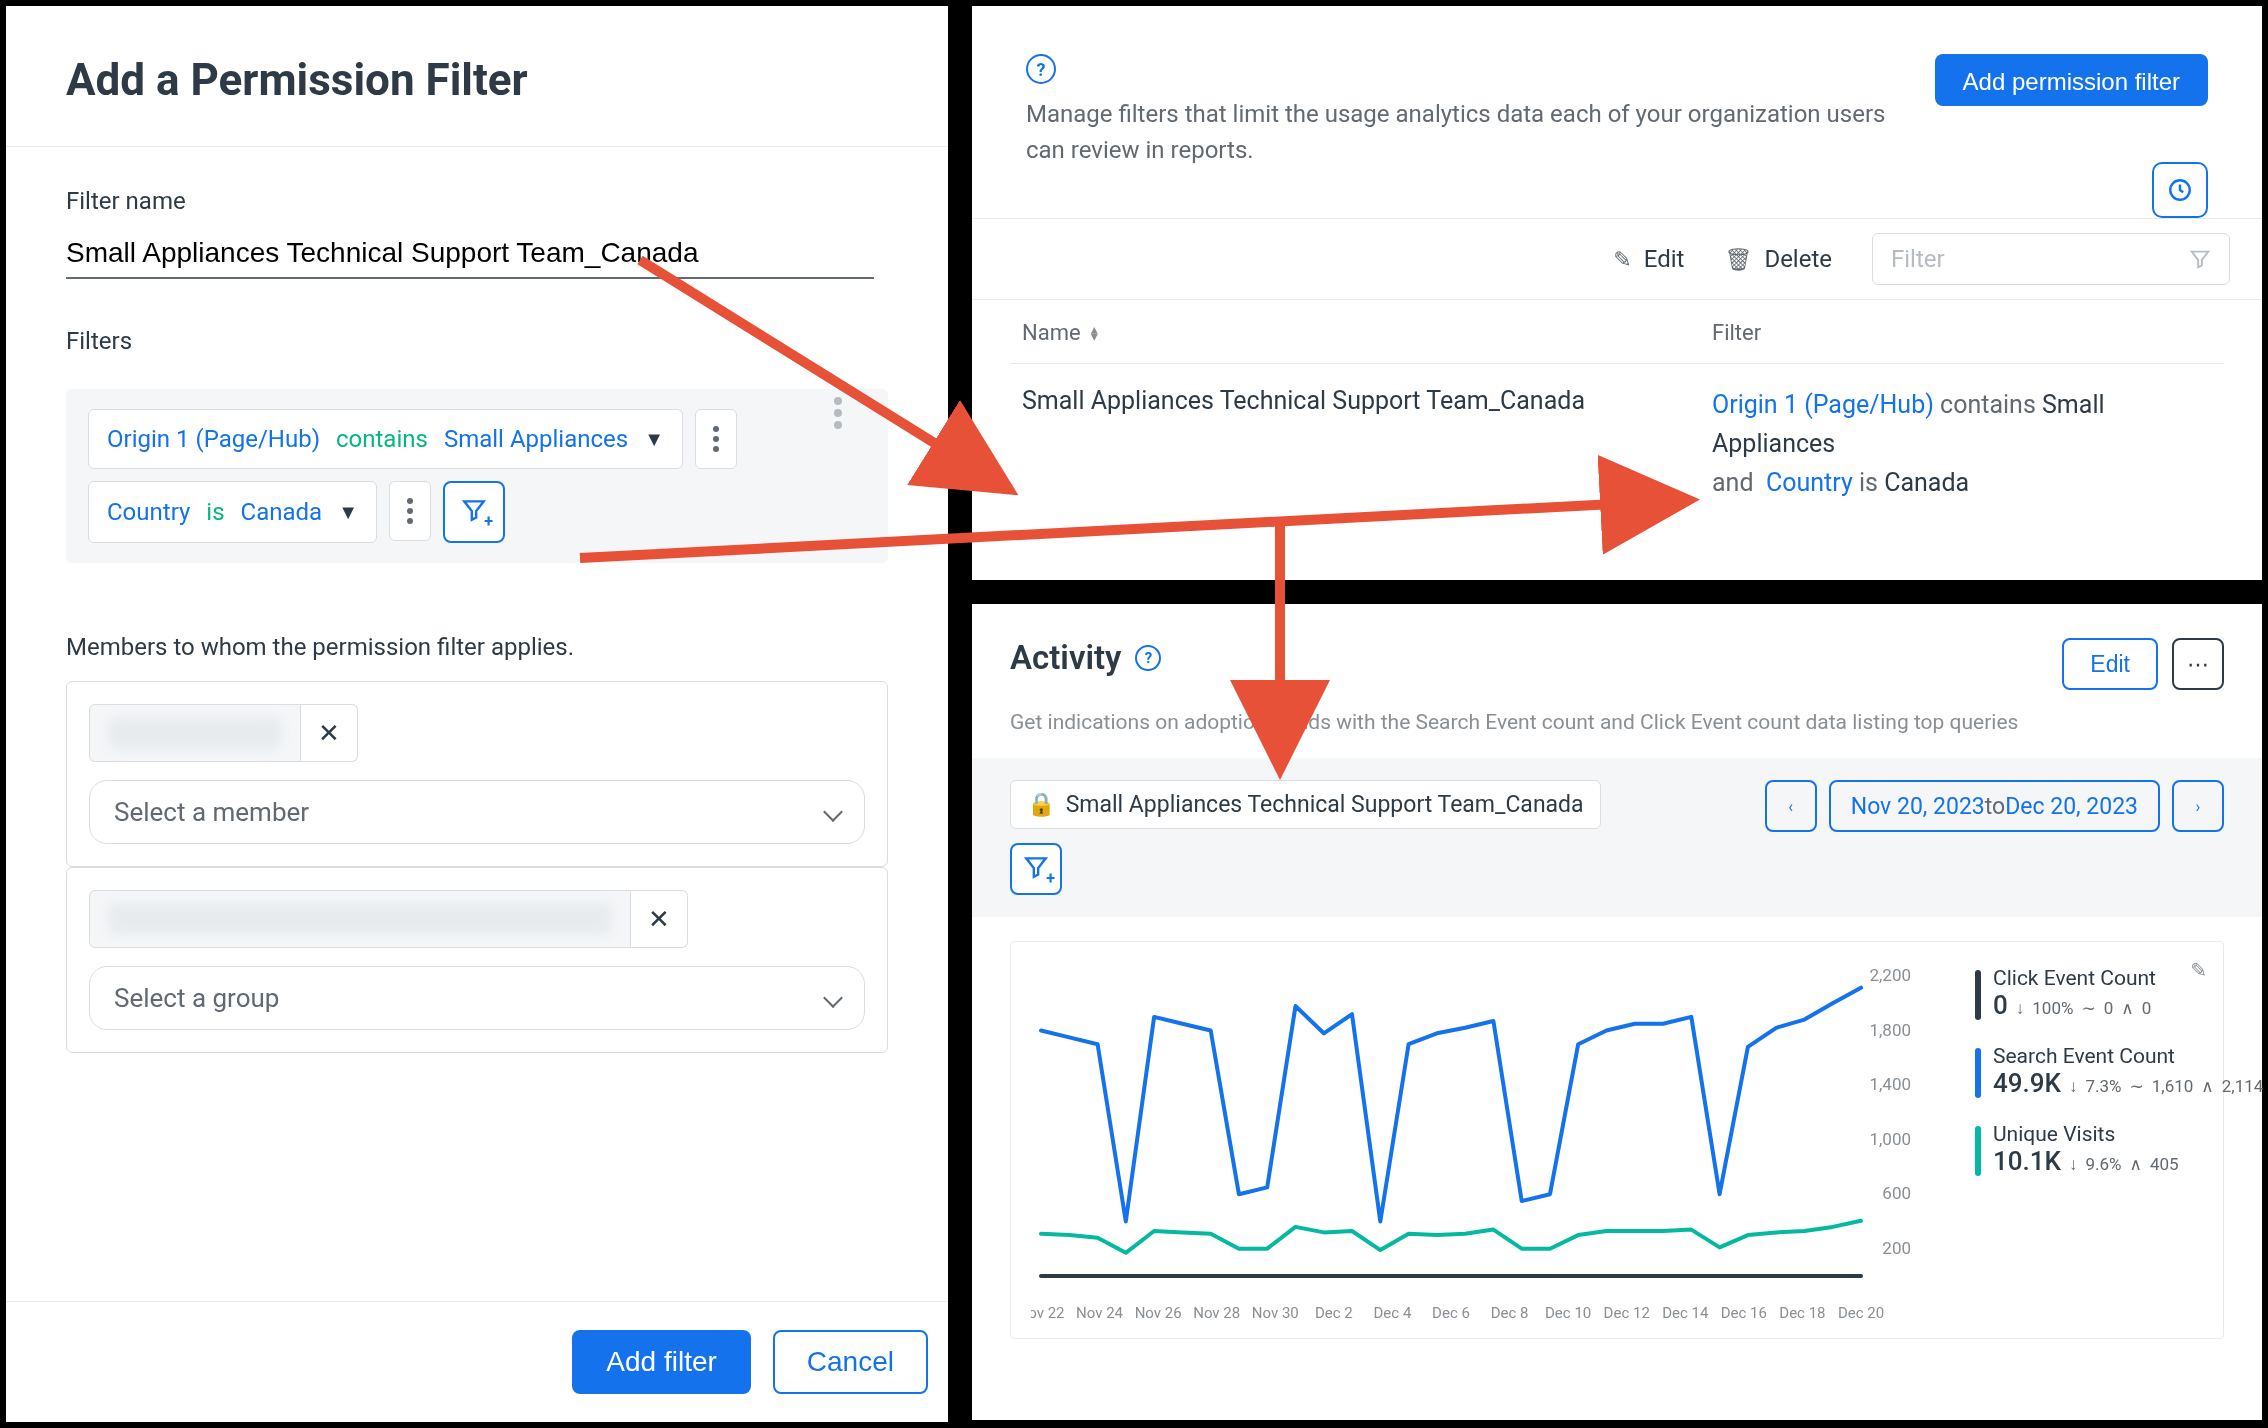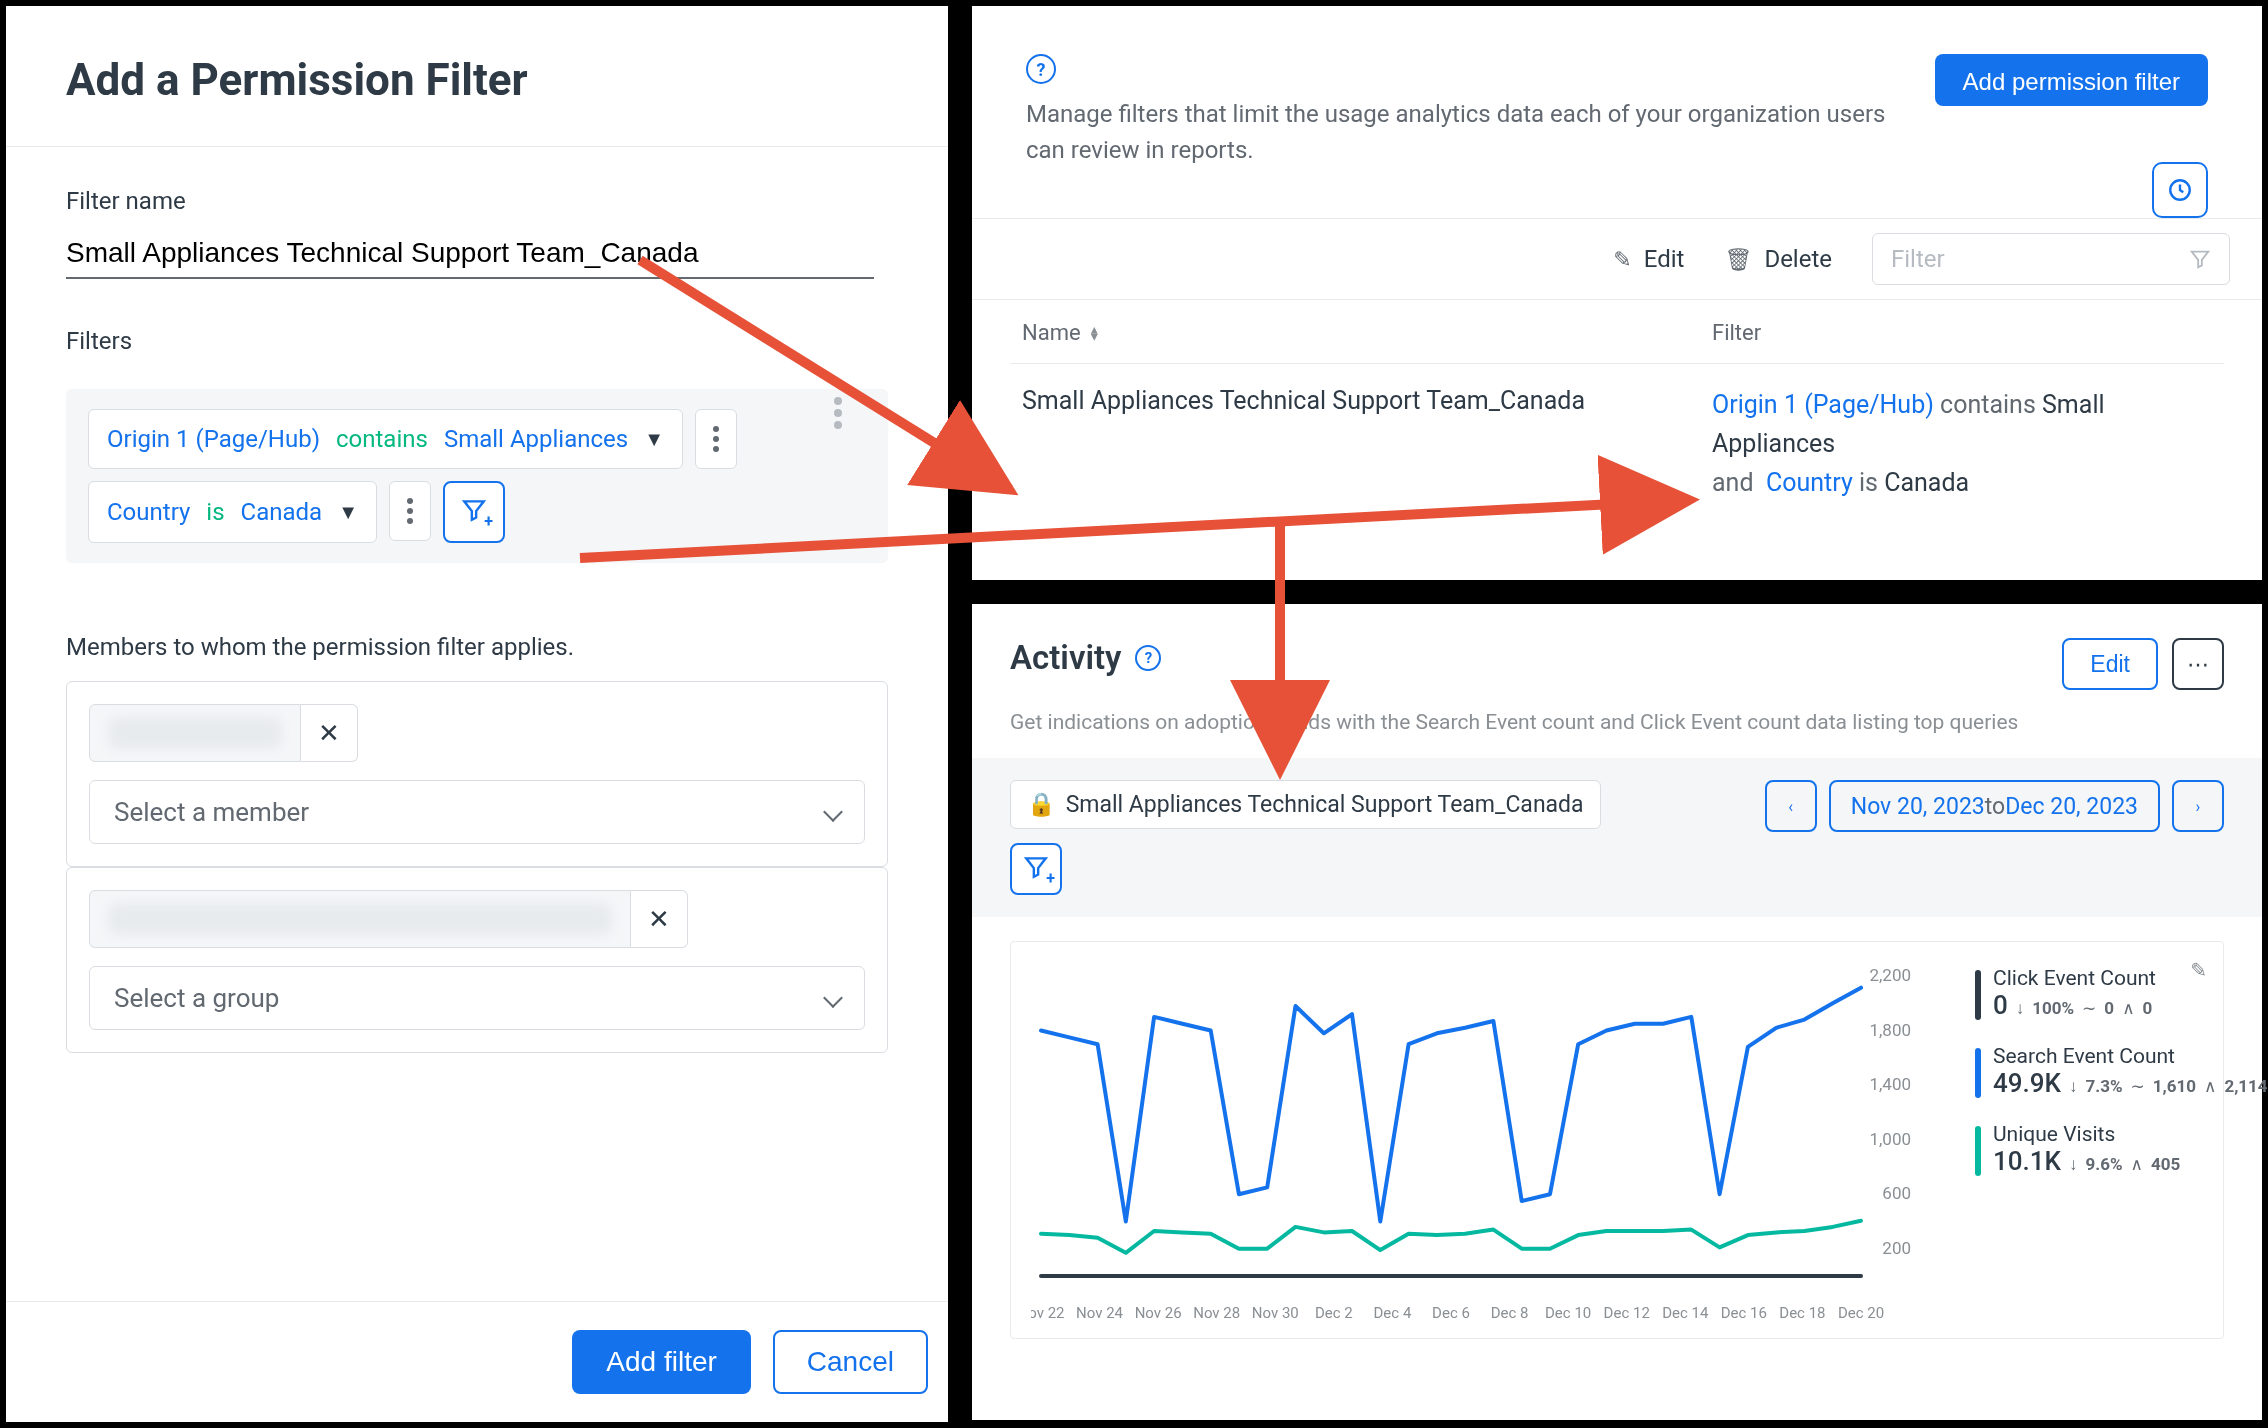--- a/index.html
+++ b/index.html
@@ -140,21 +140,21 @@
 .tag-x {
   border:1.8px solid var(--gray-300);
   border-left:none;
   border-radius: 0 6px 6px 0;
   width:56px; height:56px; display:flex;align-items:center;justify-content:center;
   font-size:26px;
 }
 .select {
   margin-top: 18px;
   border:1.8px solid var(--gray-300);
-  border-radius:6px;
+  border-radius:18px;
   height:62px;
   display:flex; align-items:center; justify-content:space-between;
   padding: 0 24px;
   color: var(--gray-700);
   font-size: 26px;
 }
 .chevron-down { border:solid var(--gray-700); border-width:0 2.5px 2.5px 0; display:inline-block; padding:6px; transform:rotate(45deg); }
 
 .pl-footer {
   position:absolute; left:0; right:0; bottom:0;
@@ -297,21 +297,21 @@
 .edit-corner { position:absolute; top:16px; right:16px; color:var(--gray-500); font-size:20px; }
 .chart-wrap { display:flex; gap:24px; }
 .chart-svg { flex:0 0 auto; }
 .legend { flex:1; font-size:20px; }
 .legend-item { display:flex; gap:12px; margin-bottom:24px; }
 .legend-bar { width:6px; border-radius:3px; margin-top:4px; }
 .legend-title { font-size:21px; color:var(--gray-900); }
 .legend-val { font-size:26px; font-weight:500; display:flex;align-items:baseline;gap:8px; }
 .legend-val .down, .legend-val .up, .legend-val .tilde { font-size:17px; color:var(--gray-700); font-weight:400;}
 .legend-val .num { font-size:26px; }
-.legend-val .pct { font-size:17px; color:var(--gray-700); font-weight:700;}
+.legend-val .pct { font-size:17px; color:var(--gray-700); font-weight:400;}
 
 
 .arrow { position:absolute; z-index:50; pointer-events:none; }
 
 .funnel-svg { width:26px; height:26px; }
 </style>
 </head>
 <body style="height: 1428px;">
 
 <div class="canvas" style="transform: scale(1);">

